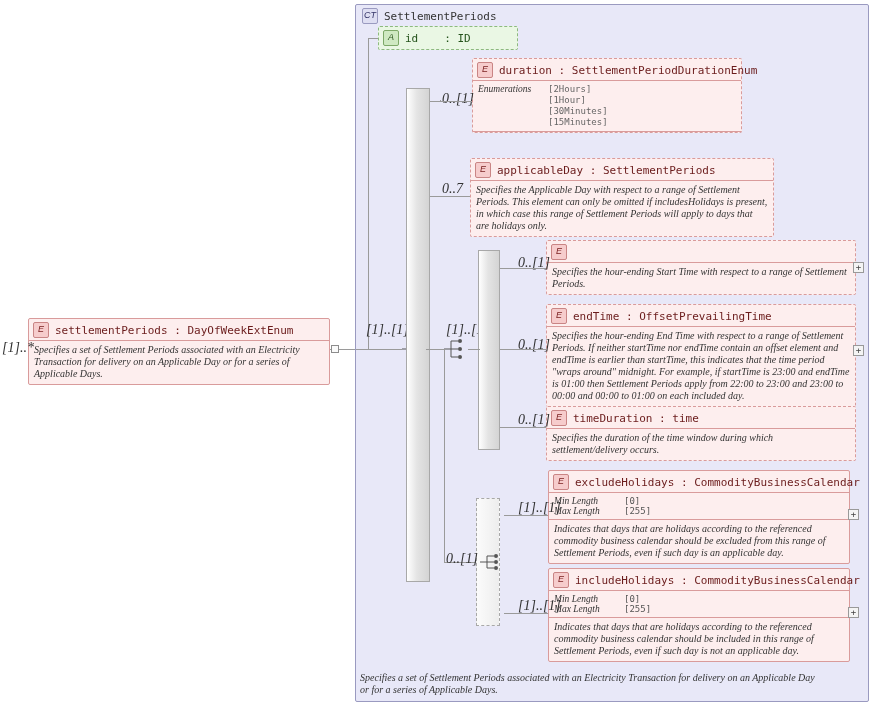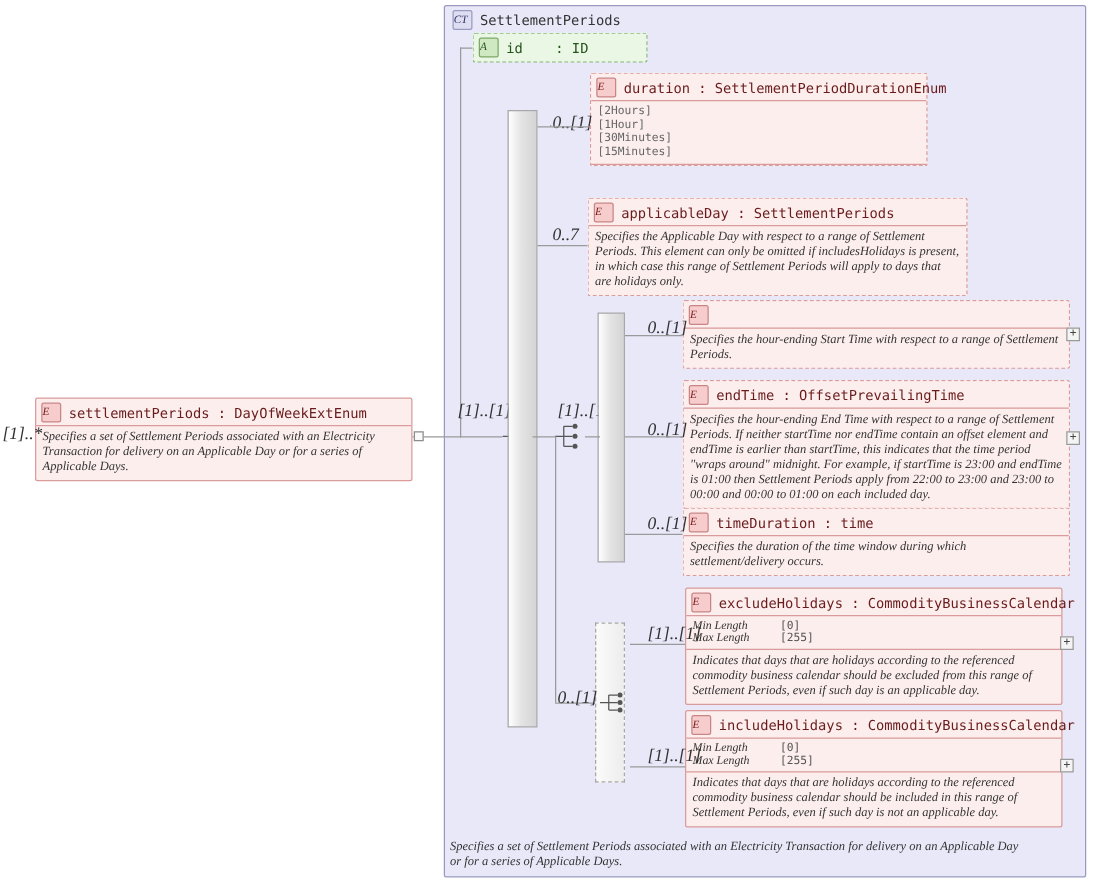--- a/index.html
+++ b/index.html
@@ -53,22 +53,22 @@
     padding: 3px 6px;
     font-family: "DejaVu Sans Mono", monospace;
     font-size: 11px;
     color: #333;
     white-space: nowrap;
   }
 
   .tag {
     width: 14px; height: 14px;
     line-height: 13px;
-    text-align: left;
-    font-family: Liberation Serif, serif;
+    text-align: center;
+    font-family: Liberation Sans, sans-serif;
     font-size: 9px;
     font-style: italic;
     border-radius: 2px;
     flex: 0 0 auto;
   }
   .tag-E { background:#f6cccc; border:1px solid #c98585; color:#7a2020; }
   .tag-A { background:#cfe9c2; border:1px solid #7da868; color:#2c5520; }
   .tag-CT{ background:#dedef2; border:1px solid #9a9ac0; color:#333366; }
 
   .sep {
@@ -214,20 +214,21 @@
 <div class="abs line-h" style="left:468px; top:349px; width:12px;"></div>
 
 <div class="abs elem-box dashed" style="left:472px; top:58px; width:270px;">
   <div class="box-title">
     <span class="tag tag-E">E</span>
     <span>duration  :  SettlementPeriodDurationEnum</span>
   </div>
   <div class="sep"></div>
   <div class="facets">
     <div style="display:flex;">
+      <div class="fname">Enumerations</div>
       <div class="enum-list">
         <div>[2Hours]</div>
         <div>[1Hour]</div>
         <div>[30Minutes]</div>
         <div>[15Minutes]</div>
       </div>
     </div>
   </div>
   <div class="sep"></div>
 </div>

